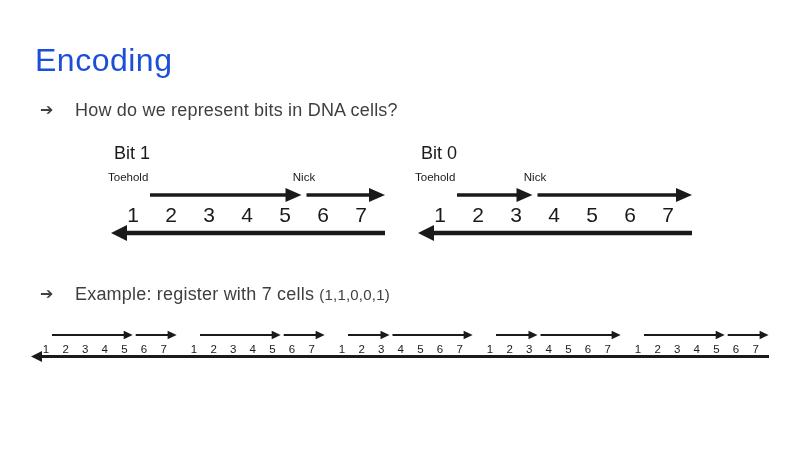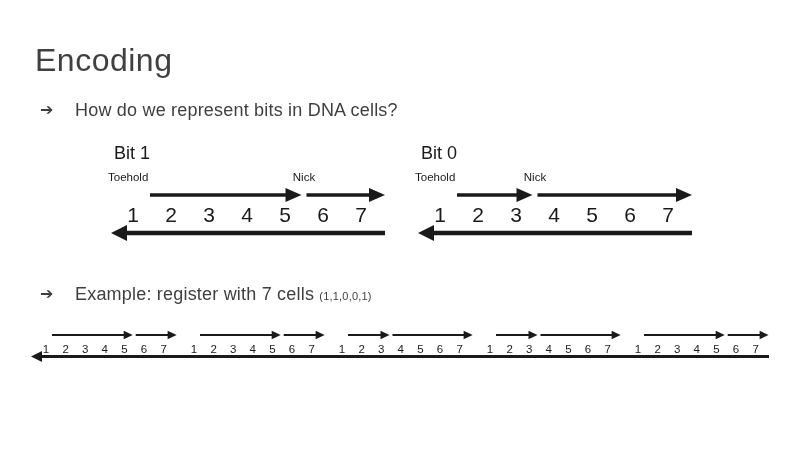--- a/index.html
+++ b/index.html
@@ -31,32 +31,32 @@
     flex:0 0 auto;
     margin-right:15px;
   }
   .bullet-text{
     font-size:18px;
     line-height:22px;
     letter-spacing:0.2px;
   }
   .bullet-1{top:99px;}
   .bullet-2{top:283px;}
-  .paren{font-size:11px;}
+  .paren{font-size:15px;}
   svg{position:absolute;display:block;}
   #bit-diagram-0{left:95px;top:134px;}
   #bit-diagram-1{left:402px;top:134px;}
   #register-svg{left:25px;top:320px;}
 </style>
 </head>
 <body>
 
 <div class="slide" style="color: rgb(63, 63, 63);">
 
-  <h1 class="title" style="color: #404040;">Encoding</h1>
+  <h1 class="title" style="color: #1d4ed8;">Encoding</h1>
 
   <div class="bullet bullet-1">
     <span class="bullet-arrow">➔</span>
     <span class="bullet-text">How do we represent bits in DNA cells?</span>
   </div>
 
   <svg id="bit-diagram-0" width="300" height="112" viewBox="0 0 300 112">
       <line x1="55" y1="61" x2="192.5" y2="61" stroke="#1a1a1a" stroke-width="3.6"></line>
       <polygon points="206.5,61 190.5,54 190.5,68" fill="#1a1a1a"></polygon>
       <line x1="211.5" y1="61" x2="276" y2="61" stroke="#1a1a1a" stroke-width="3.6"></line>

